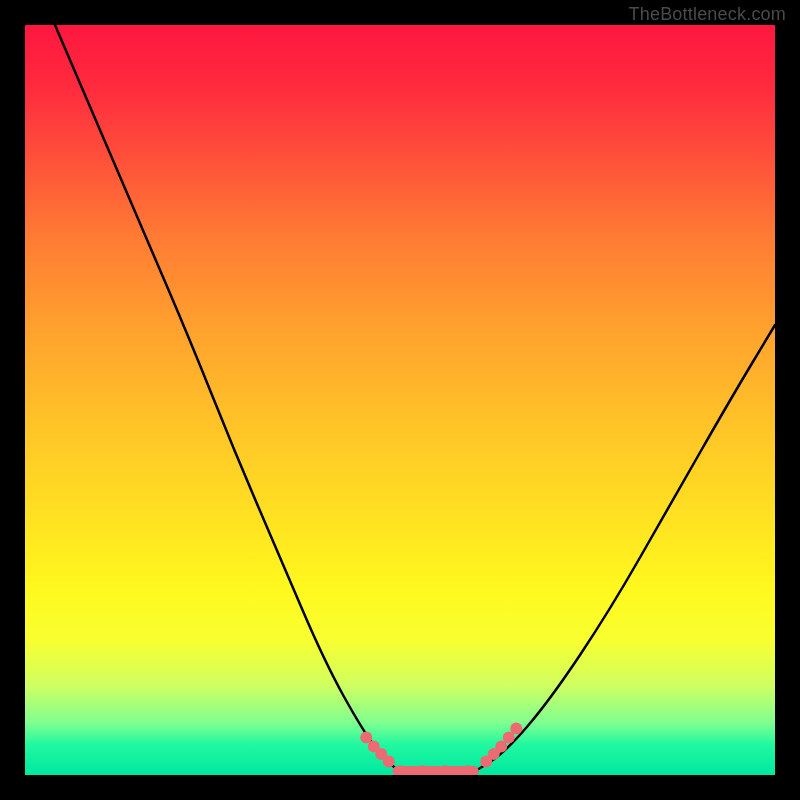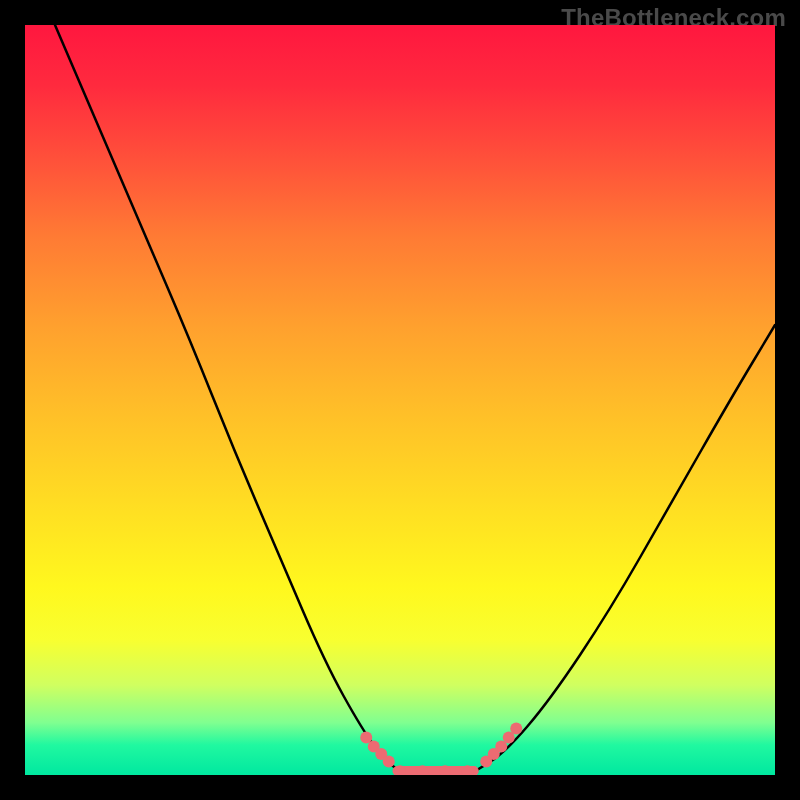--- a/index.html
+++ b/index.html
@@ -29,22 +29,22 @@
       #d0ff60 88%,
       #80ff90 93%,
       #20f8a0 96%,
       #00e8a0 100%);
   }
   .attribution {
     position: absolute;
     top: 4px;
     right: 14px;
     color: #4a4a4a;
-    font-size: 24px;
-    font-weight: 700;
+    font-size: 18px;
+    font-weight: 400;
     letter-spacing: 0.2px;
   }
   .svg-layer {
     position: absolute;
     top: 0; left: 0;
     width: 750px; height: 750px;
     pointer-events: none;
   }
 </style>
 </head>

